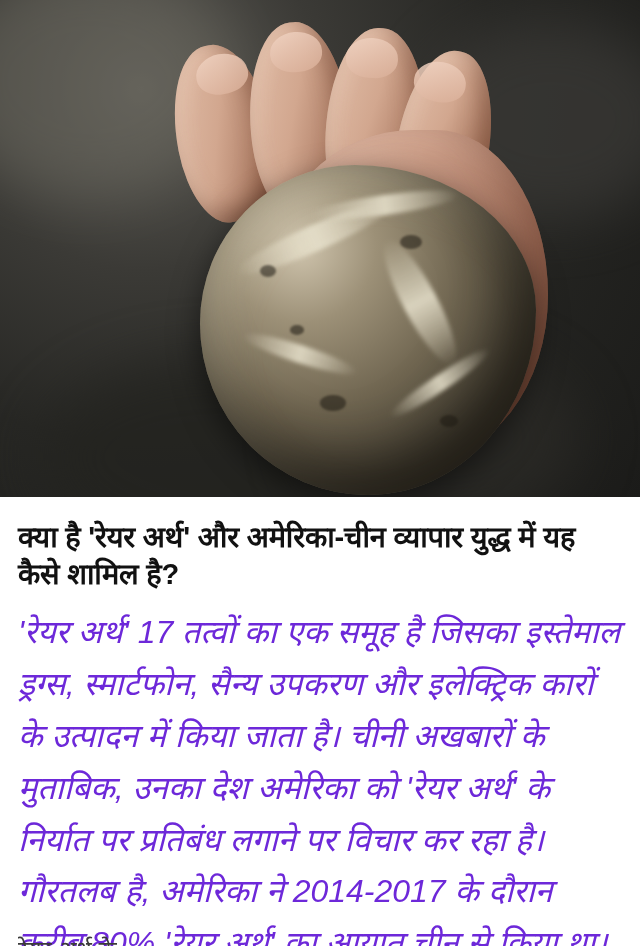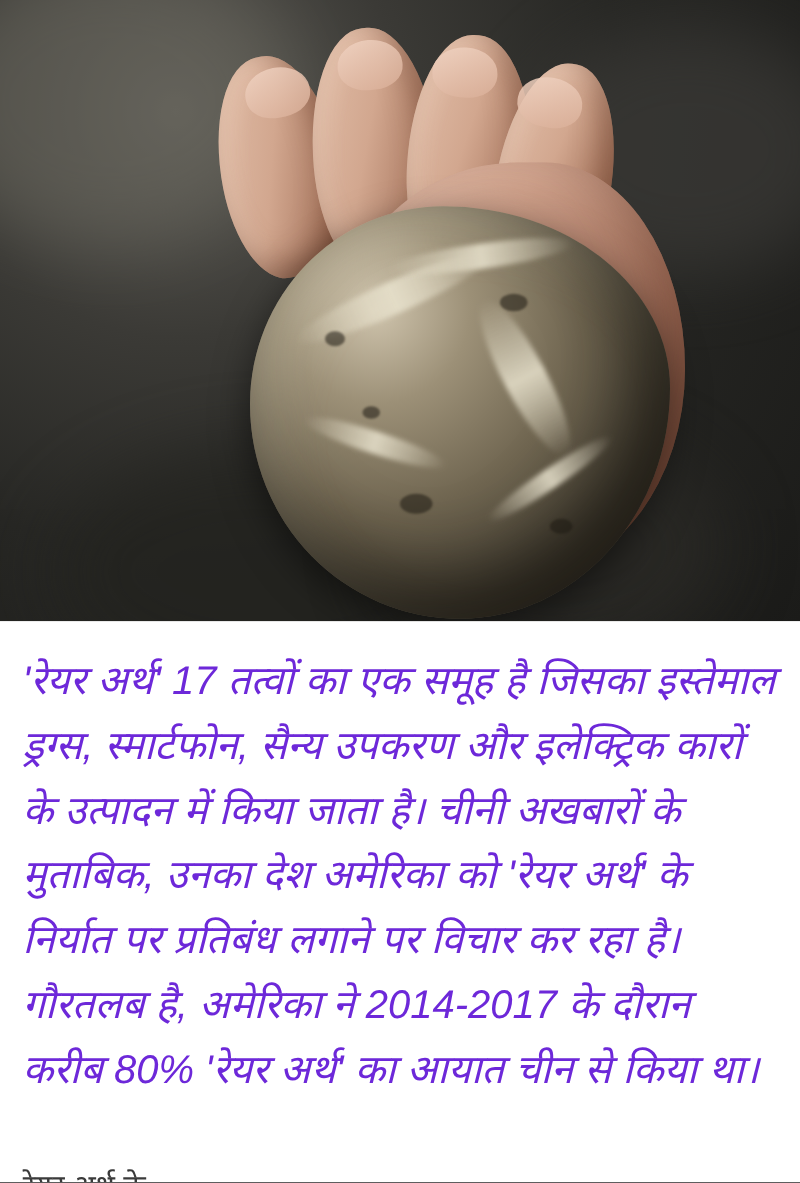--- a/index.html
+++ b/index.html
@@ -207,17 +207,18 @@
         <div class="speck" style="left:60px;top:100px;width:16px;height:12px;"></div>
         <div class="speck" style="left:200px;top:70px;width:22px;height:14px;"></div>
         <div class="speck" style="left:120px;top:230px;width:26px;height:16px;"></div>
         <div class="speck" style="left:240px;top:250px;width:18px;height:12px;"></div>
         <div class="speck" style="left:90px;top:160px;width:14px;height:10px;"></div>
       </div>
     </div>
   </div>
 
   <div class="card">
+    <h1 class="headline">क्या है 'रेयर अर्थ' और अमेरिका-चीन व्यापार युद्ध में यह कैसे शामिल है?</h1>
     <p class="body-text">'रेयर अर्थ' 17 तत्वों का एक समूह है जिसका इस्तेमाल ड्रग्स, स्मार्टफोन, सैन्य उपकरण और इलेक्ट्रिक कारों के उत्पादन में किया जाता है। चीनी अखबारों के मुताबिक, उनका देश अमेरिका को 'रेयर अर्थ' के निर्यात पर प्रतिबंध लगाने पर विचार कर रहा है। गौरतलब है, अमेरिका ने 2014-2017 के दौरान करीब 80% 'रेयर अर्थ' का आयात चीन से किया था।</p>
     <div class="tail">रेयर अर्थ के</div>
   </div>
 
 </div>
 
 </body></html>

